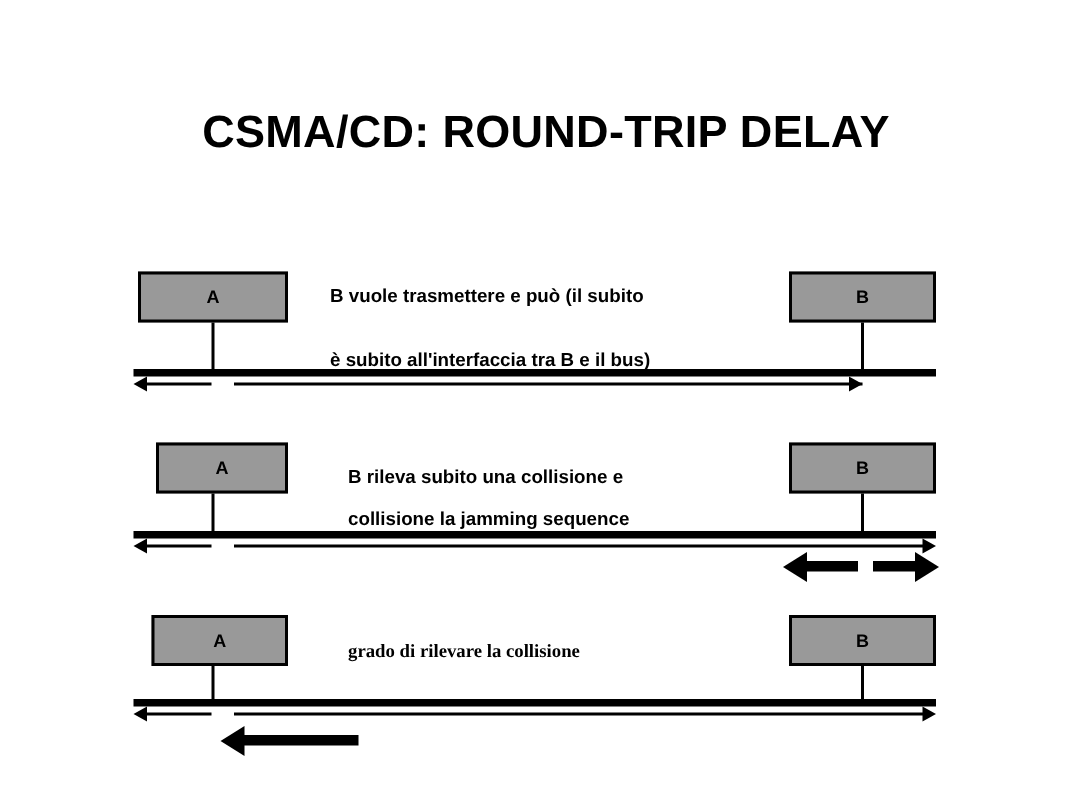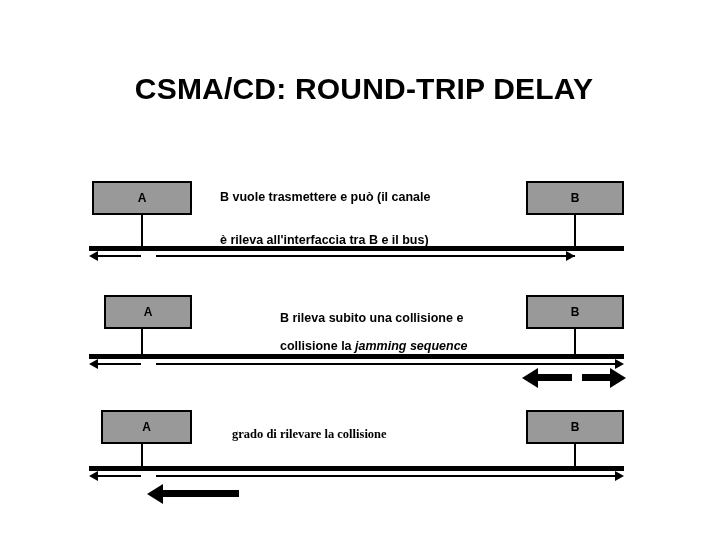--- a/index.html
+++ b/index.html
@@ -96,21 +96,21 @@
 
   
   .caption {
     position: absolute;
     font-size: 12.5px;
     font-weight: bold;
     color: #000000;
     line-height: 26px;
     white-space: nowrap;
   }
-  .caption .ital { font-style: italic; }
+  .caption .ital { }
 </style>
 </head>
 <body>
 
 <div class="slide">
 
   <div class="title">CSMA/CD: ROUND-TRIP DELAY</div>
 
   <div>
     <div class="node" style="left:88px; top:181px; width:100px; height:34px;">
@@ -129,22 +129,22 @@
       <div class="thin-head left" style="left:85px; top:251px;"></div>
       <div class="thin-line" style="left:93px; top:255px; width:44px;"></div>
     </div>
 
     <div>
       <div class="thin-line" style="left:152px; top:255px; width:419px;"></div>
       <div class="thin-head right" style="left:562px; top:251px;"></div>
     </div>
 
     <div class="caption" style="left:216px; top:184px;">
-      <div>B vuole trasmettere e può (il canale</div>
-      <div style="margin-top:17px;">è rileva all'interfaccia tra B e il bus)</div>
+      <div>B vuole trasmettere e può (il subito</div>
+      <div style="margin-top:17px;">è subito all'interfaccia tra B e il bus)</div>
     </div>
   </div>
 
   <div>
     <div class="node" style="left:100px; top:295px; width:88px; height:34px;">
       <span>A</span>
     </div>
     <div class="lead" style="left:137px; top:329px; height:28px;"></div>
 
     <div class="node" style="left:522px; top:295px; width:98px; height:34px;">
@@ -167,21 +167,21 @@
     <div>
       <div class="thick-head left" style="left:518px; top:368px;"></div>
       <div class="thick-line" style="left:533px; top:374px; width:35px;"></div>
     </div>
 
     <div>
       <div class="thick-line" style="left:578px; top:374px; width:30px;"></div>
       <div class="thick-head right" style="left:606px; top:368px;"></div>
     </div>
 
-    <div class="caption" style="left:228px; top:305px;margin-left:48px;">
+    <div class="caption" style="left:228px; top:305px;">
       <div>B rileva subito una collisione e</div>
       <div style="margin-top:2px;">
         <span>collisione la </span><span class="ital">jamming sequence</span>
       </div>
     </div>
   </div>
 
   <div>
     <div class="node" style="left:97px; top:410px; width:91px; height:34px;">
       <span>A</span>

